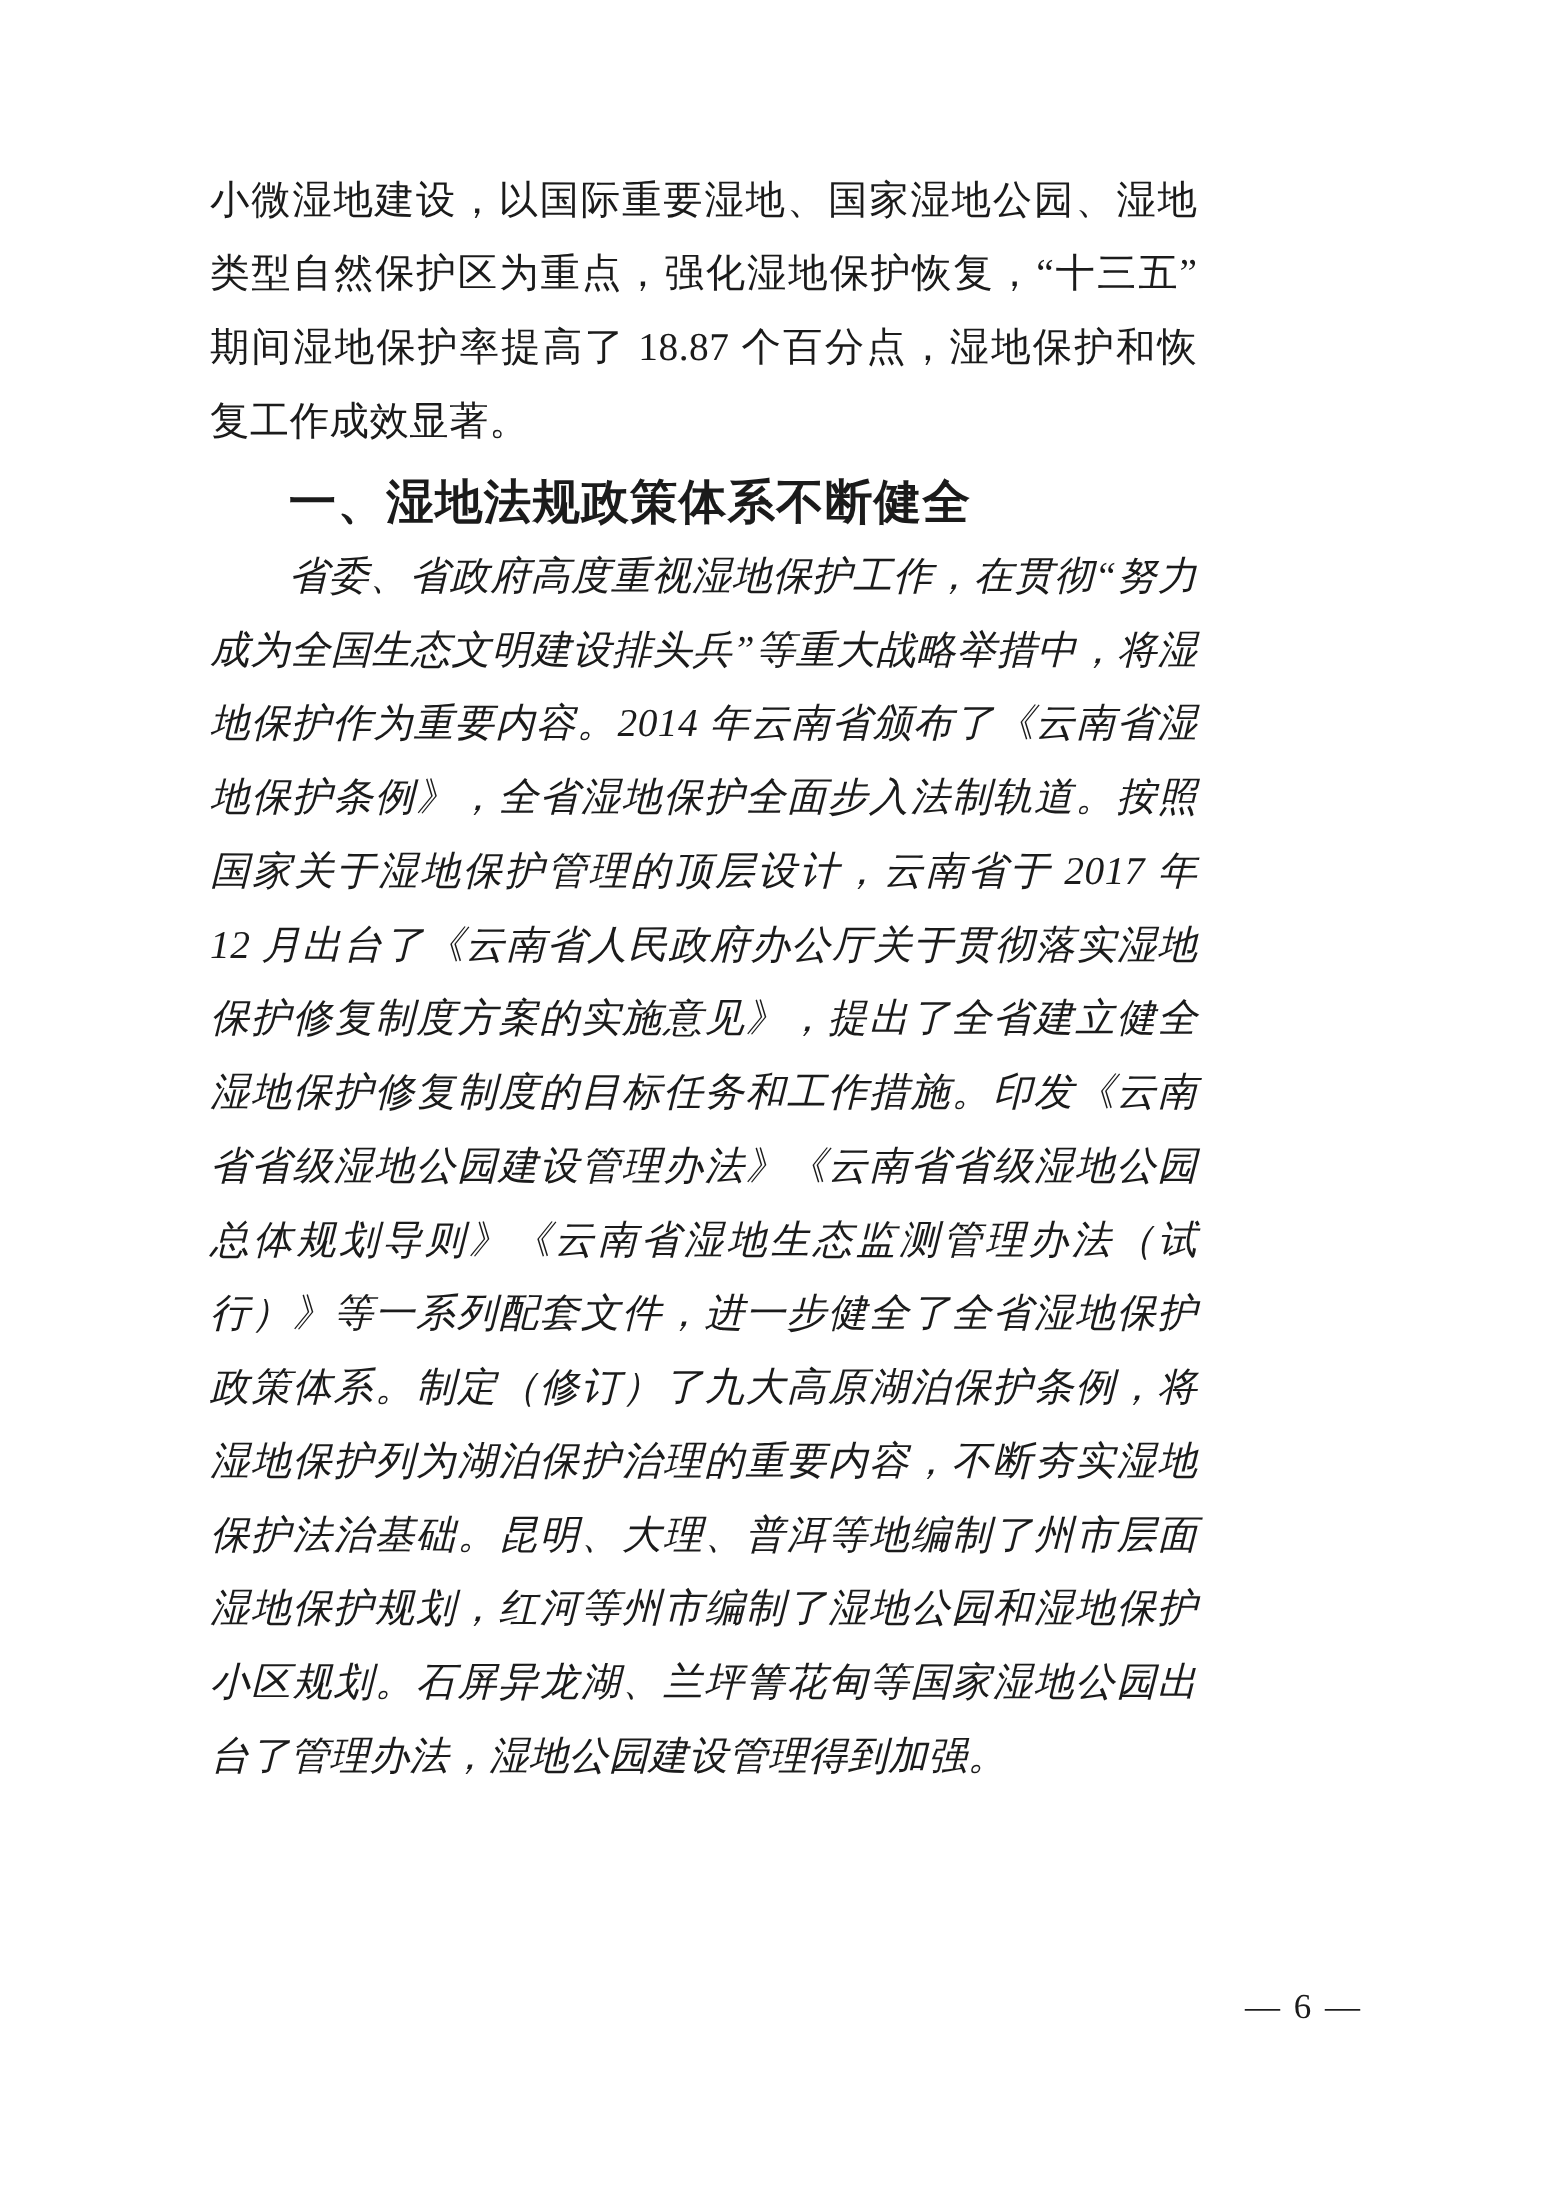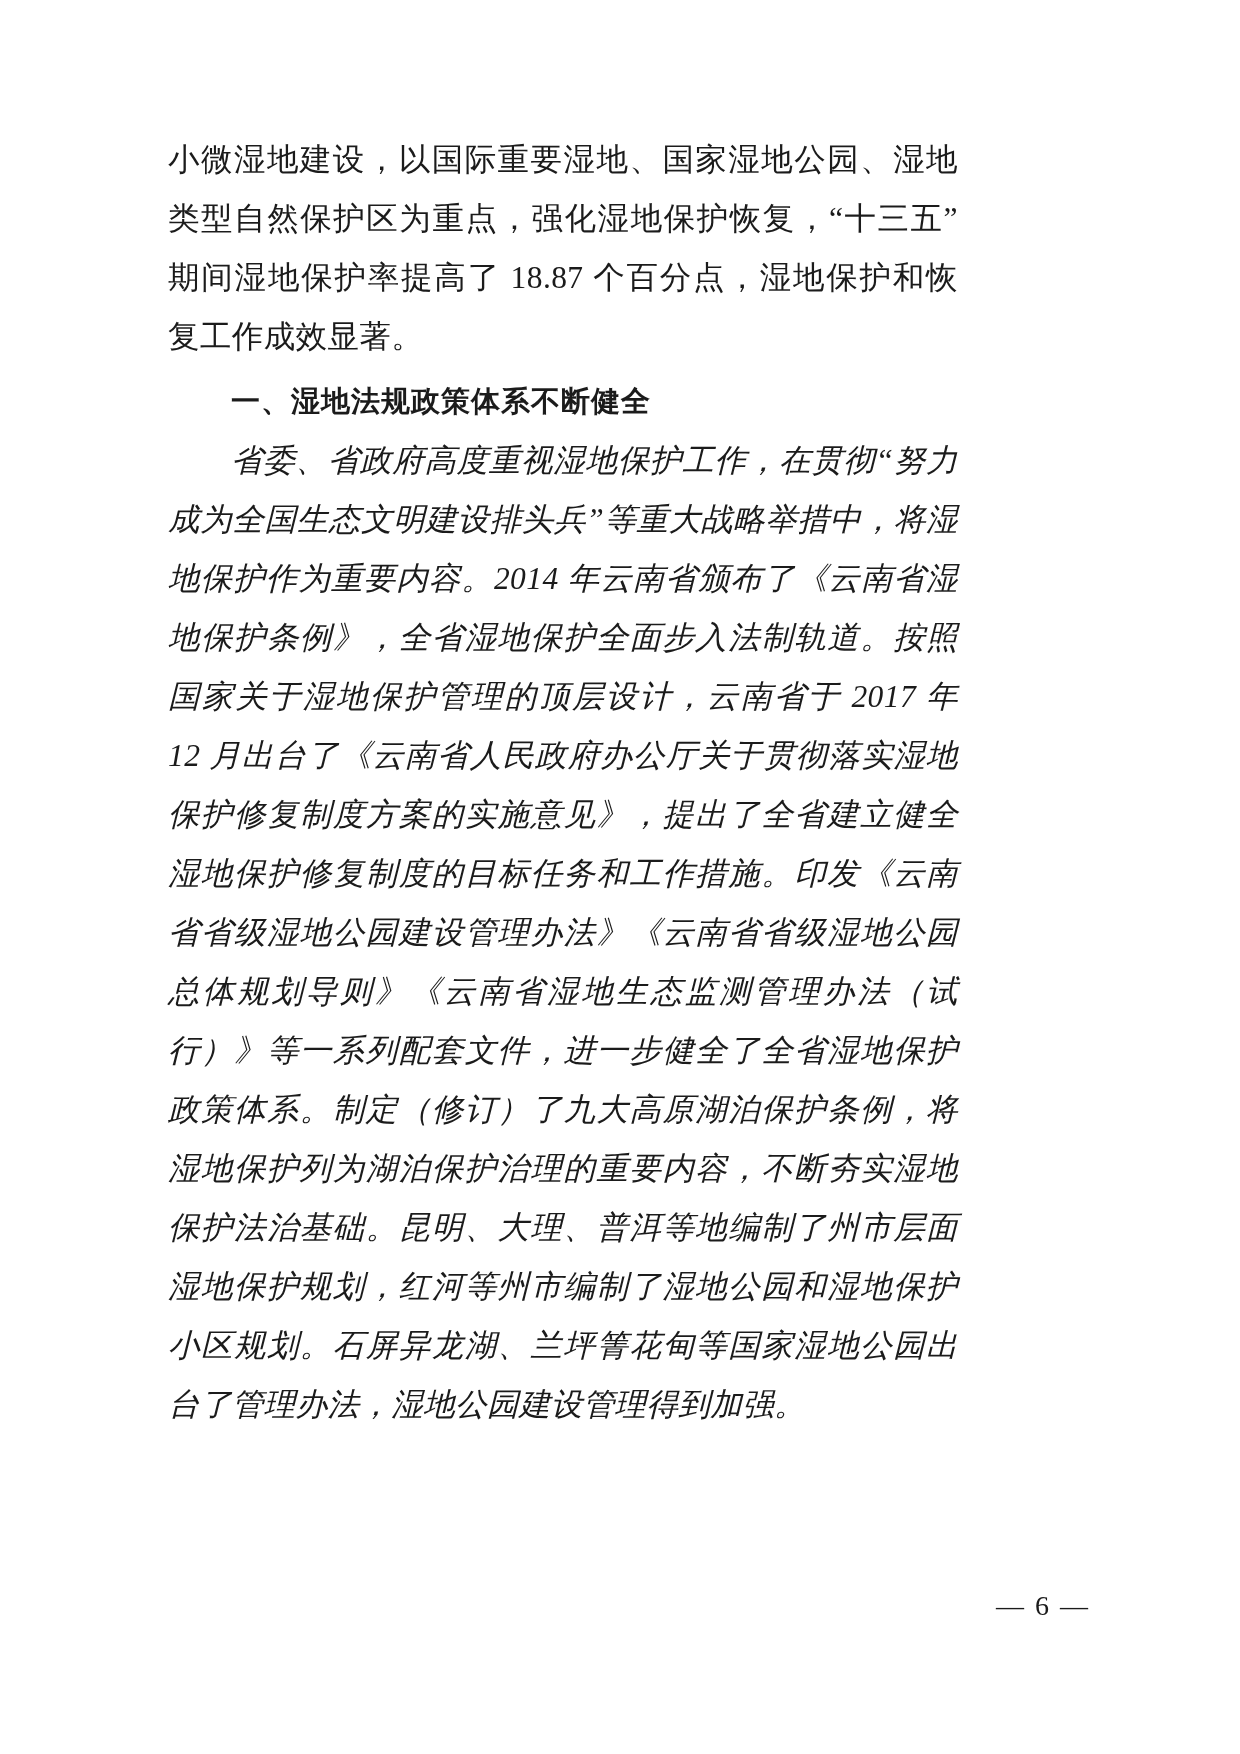--- a/index.html
+++ b/index.html
@@ -35,21 +35,21 @@
     text-justify: inter-ideograph;
     letter-spacing: 0.4px;
     font-family: "Liberation Serif", "DejaVu Serif", serif;
   }
   p.indent {
     text-indent: 63px;
     font-style: italic;
   }
   h2.section-heading {
     margin: 6px 0 0 0;
-    font-size: 29px;
+    font-size: 38px;
     line-height: 59px;
     font-weight: bold;
     text-indent: 63px;
     letter-spacing: 1px;
     font-family: "DejaVu Sans", "Liberation Sans", sans-serif;
   }
   .page-number {
     position: absolute;
     right: 150px;
     bottom: 88px;

